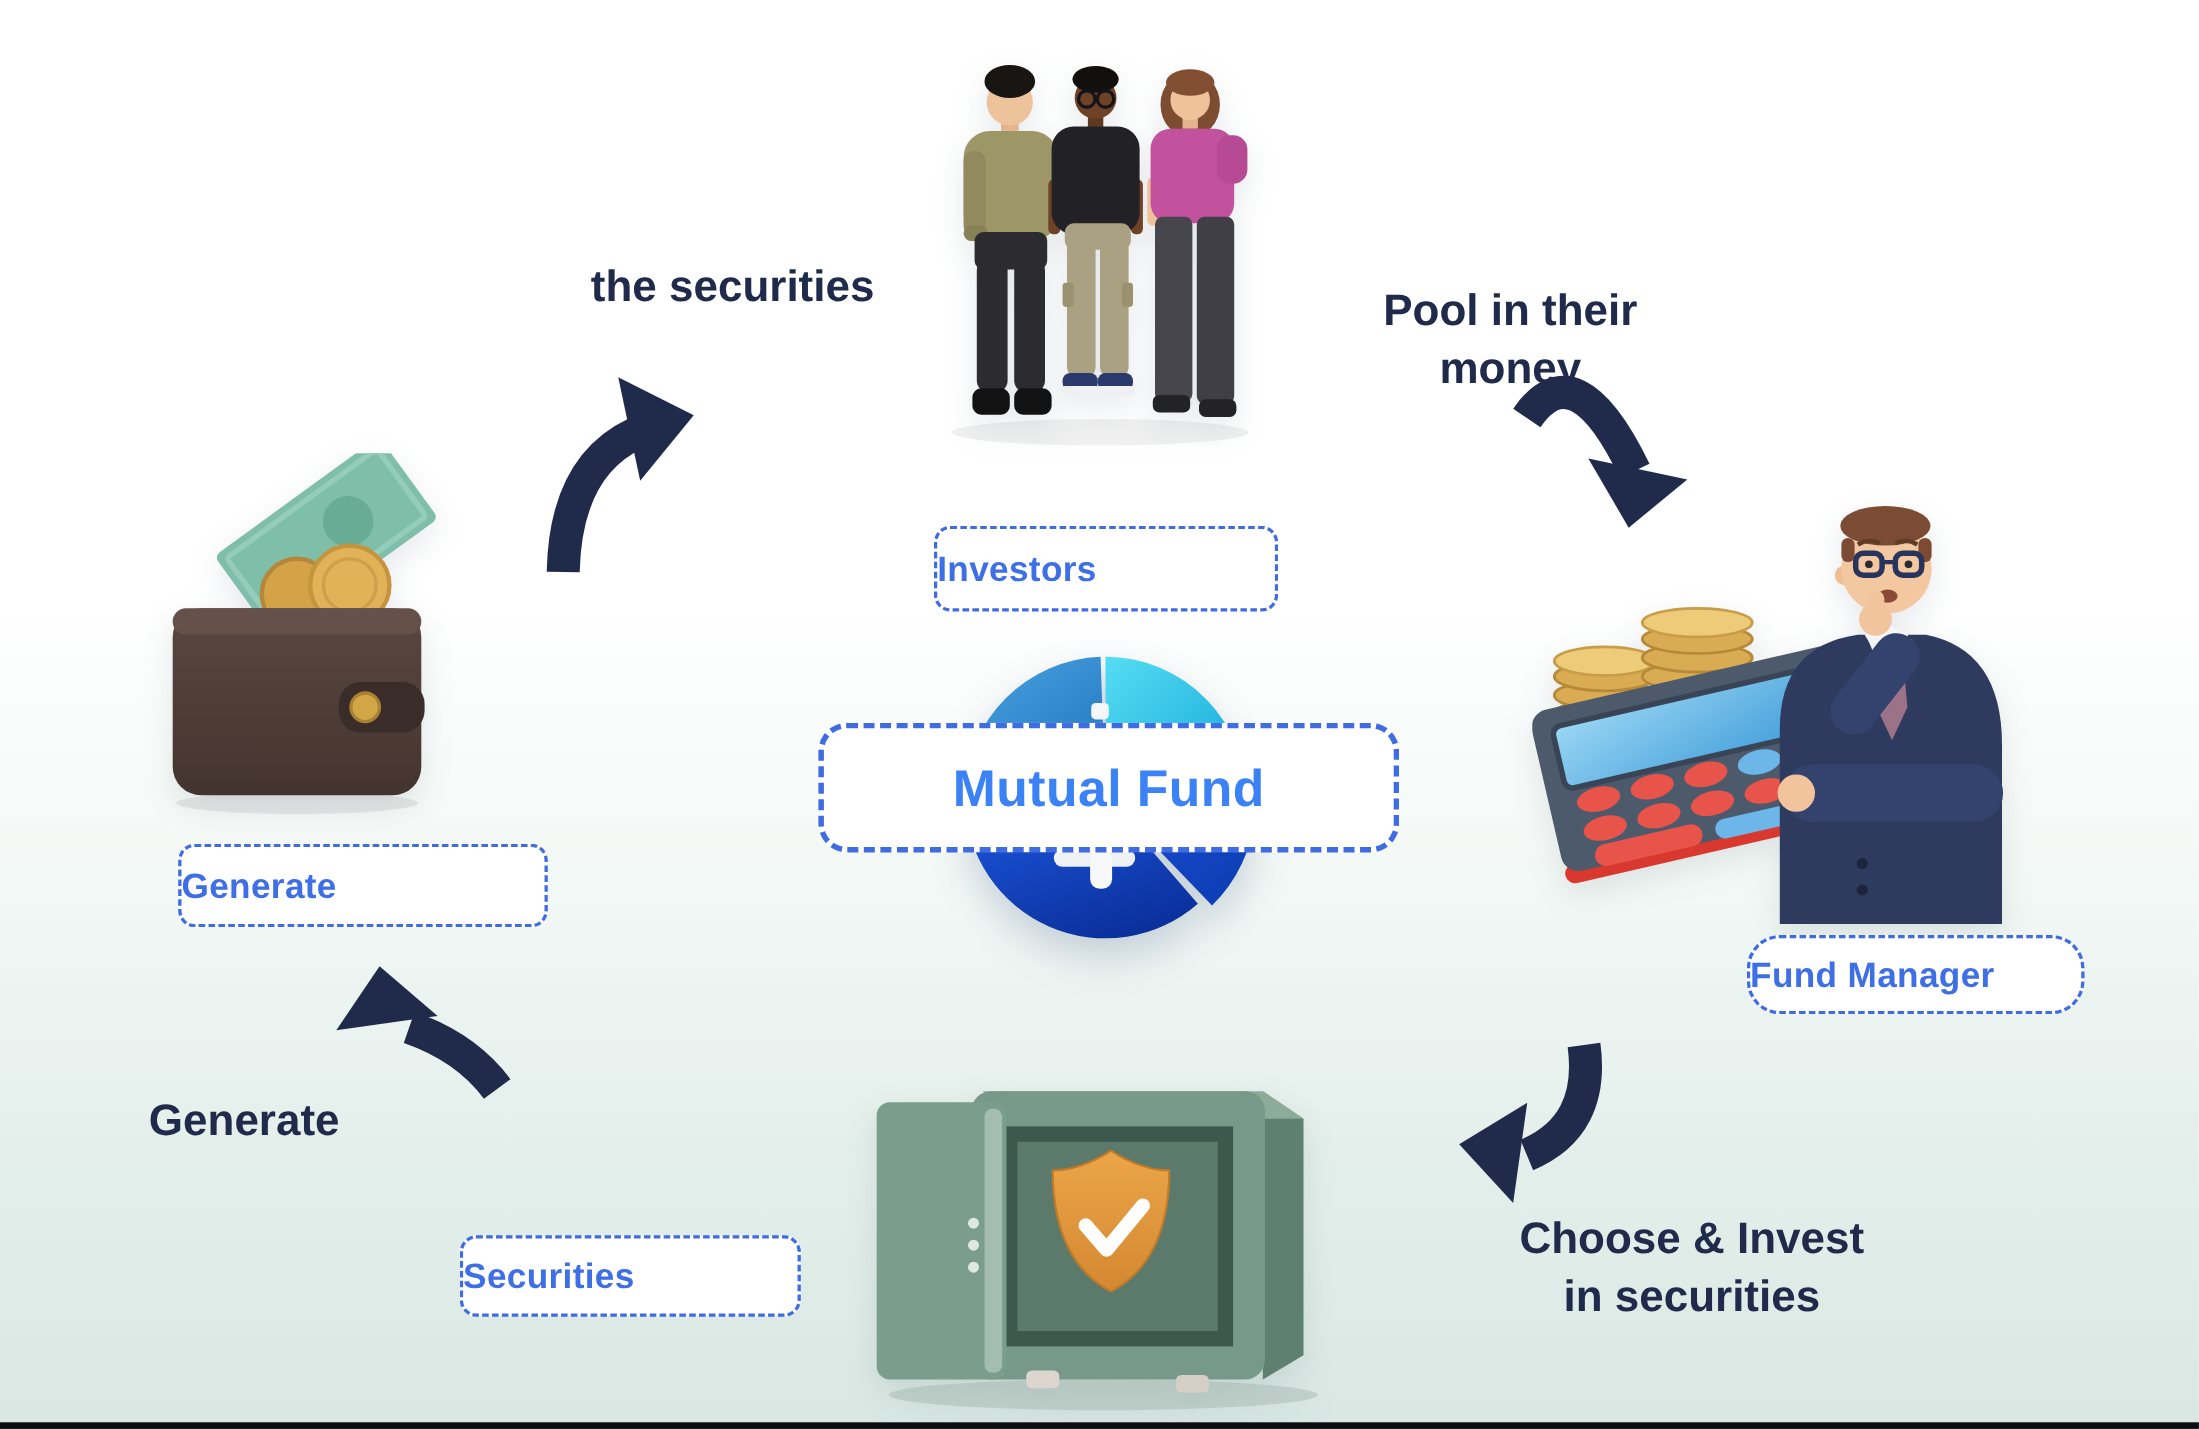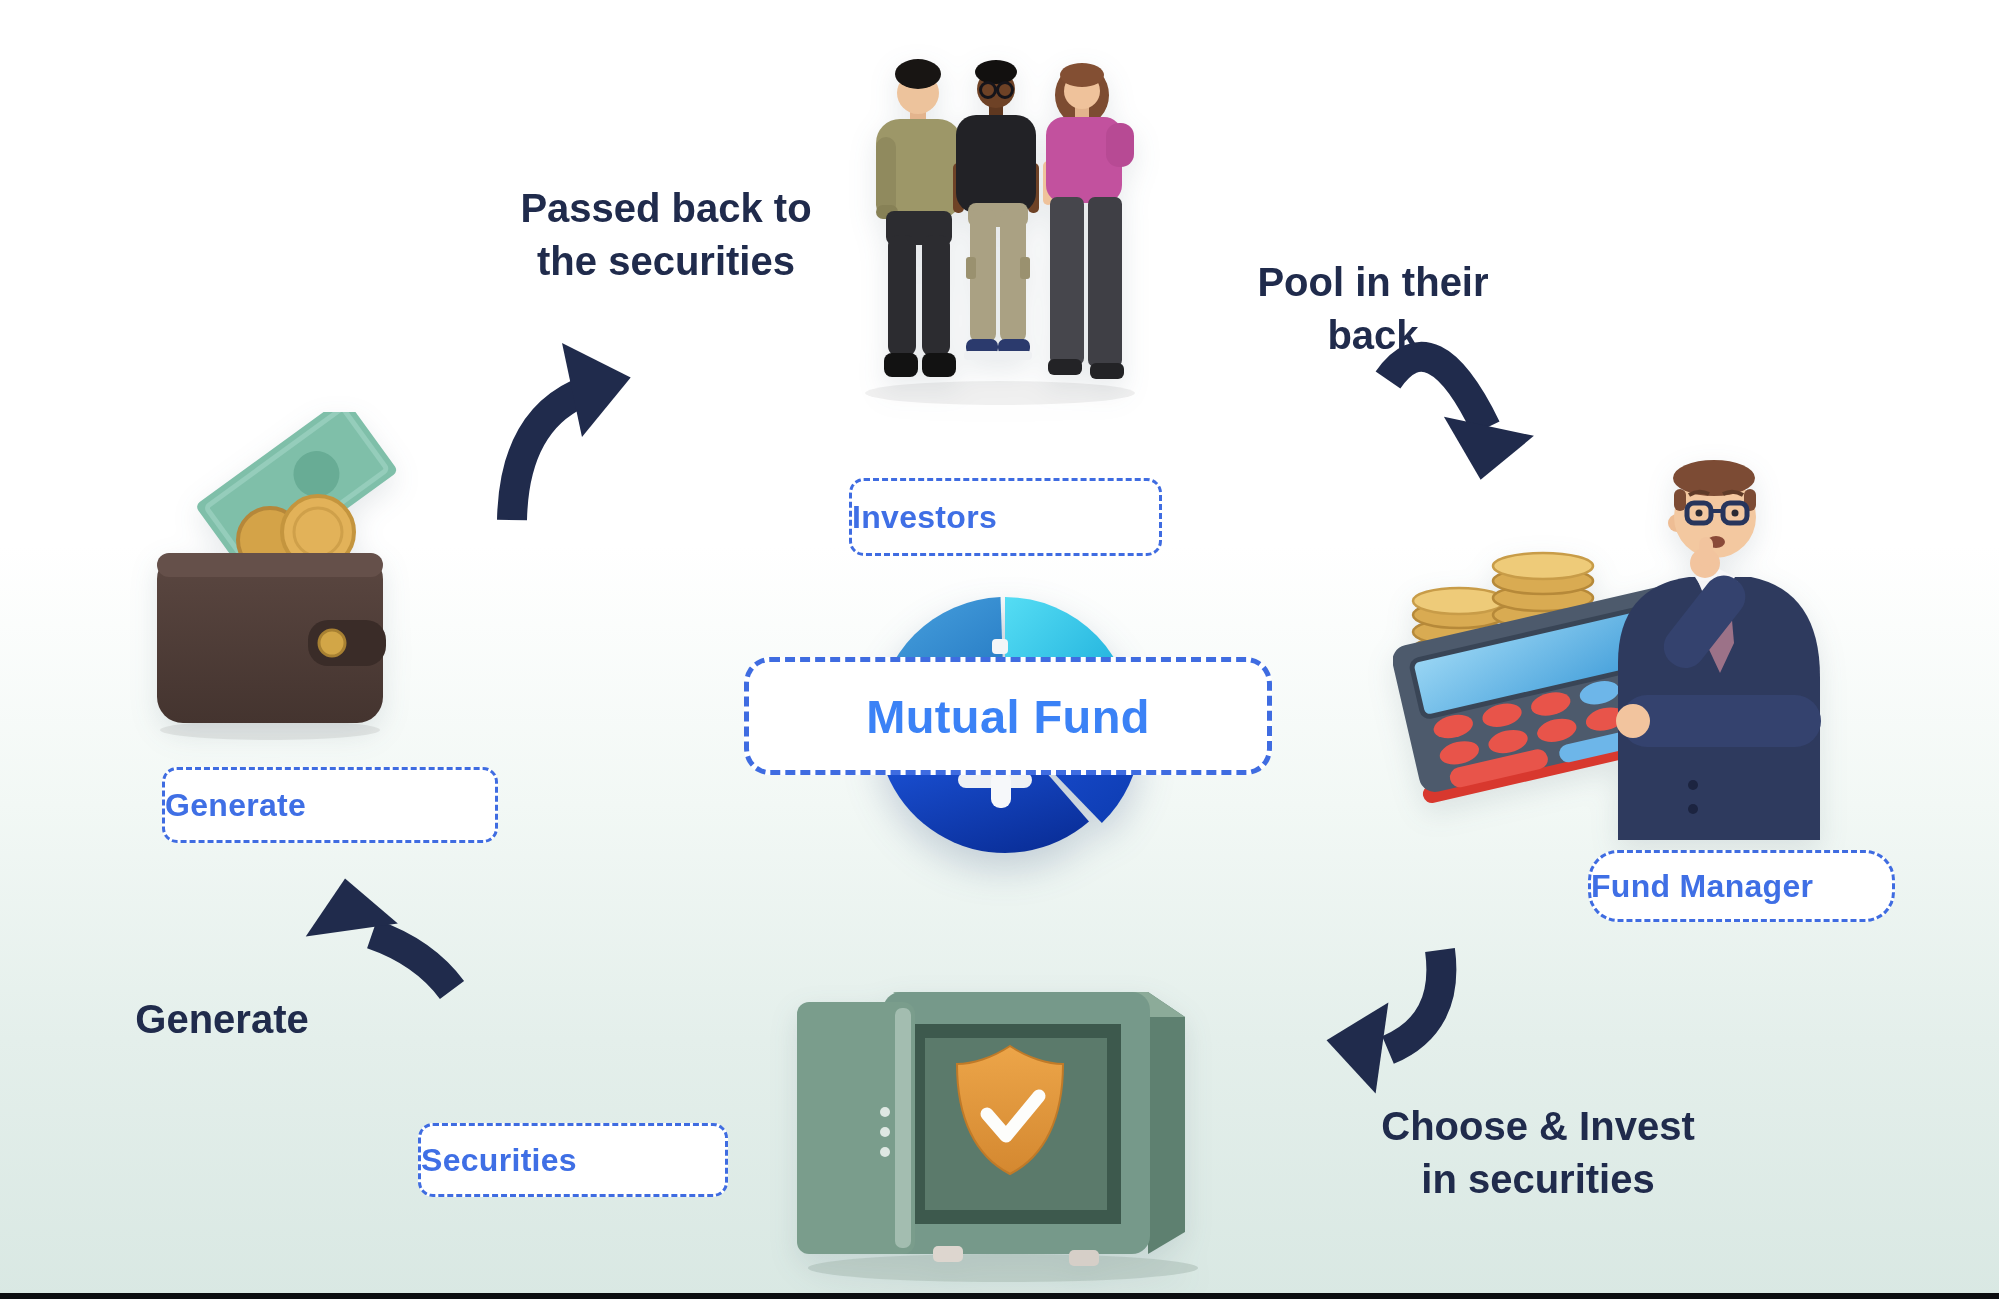--- a/index.html
+++ b/index.html
@@ -278,27 +278,27 @@
 
   <div class="label-box" style="left:418px;top:1123px;width:310px;height:74px;">
     <span>Securities</span>
   </div>
 
   <div class="label-box" style="left:162px;top:767px;width:336px;height:76px;">
     <span>Generate</span>
   </div>
 
   <div class="caption" style="left:436px;top:182px;width:460px;">
-    <span>Passed back to</span><br>
+    <br>
     <span>the securities</span>
   </div>
 
   <div class="caption" style="left:1173px;top:228px;width:400px;margin-top:28px;">
     <span>Pool in their</span><br>
-    <span>back</span>
+    <span>money</span>
   </div>
 
   <div class="caption" style="left:1338px;top:1100px;width:400px;">
     <span>Choose &amp; Invest</span><br>
     <span>in securities</span>
   </div>
 
   <div class="caption" style="left:122px;top:993px;width:200px;">
     <span>Generate</span>
   </div>

